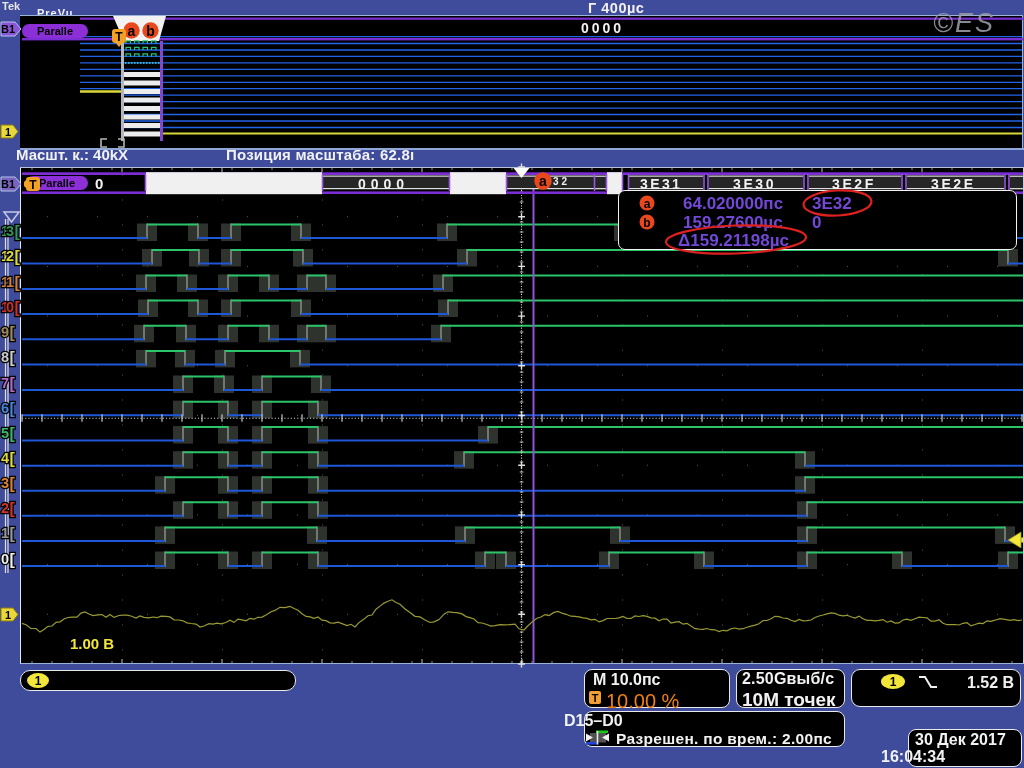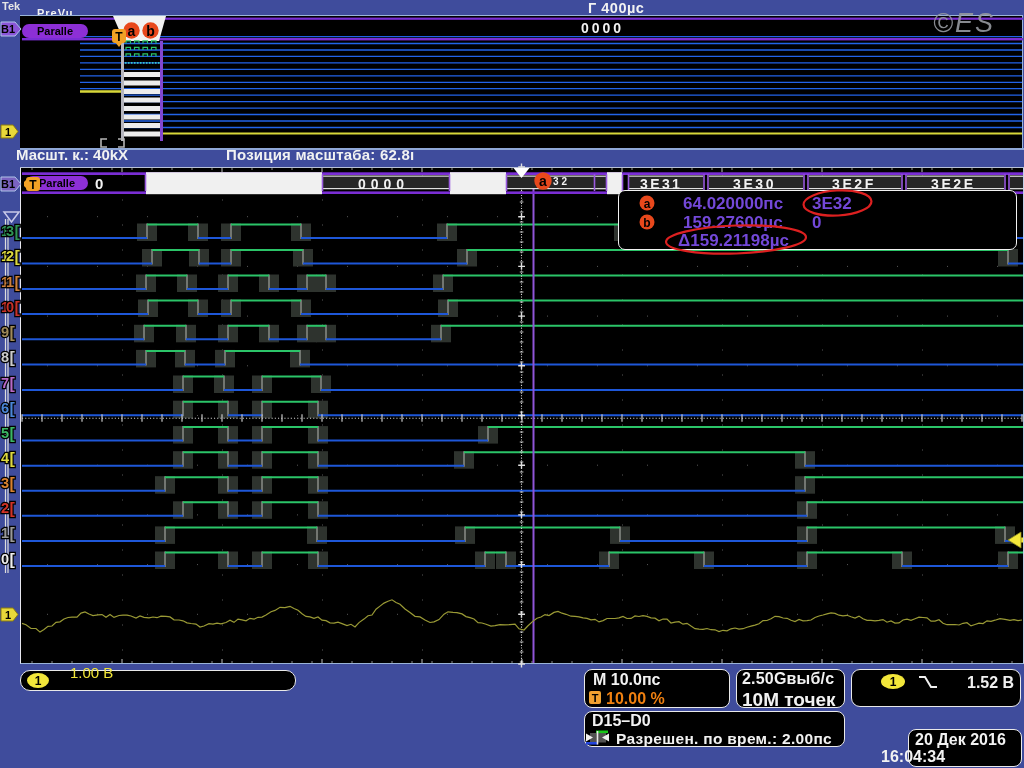--- a/index.html
+++ b/index.html
@@ -473,49 +473,49 @@
 <svg class="abs" style="left:600px;top:180px" width="424" height="90" fill="none">
 <ellipse cx="237.5" cy="23" rx="34" ry="12.5" stroke="#dd2020" stroke-width="2.2" transform="rotate(-3 237.5 23)"></ellipse>
 <ellipse cx="136" cy="59.5" rx="70" ry="14" stroke="#dd2020" stroke-width="2.2" transform="rotate(-2 136 59.5)"></ellipse>
 </svg>
 
 <div class="box" style="left:20px;top:670px;width:276px;height:21px;border-radius:10px"></div>
 <svg class="abs" style="left:20px;top:670px" width="280" height="22">
     <ellipse cx="18" cy="10.5" rx="11" ry="7.5" fill="#f2e63a"></ellipse>
     <text x="18" y="15" font-size="12" font-weight="bold" fill="#000" text-anchor="middle" font-family="Liberation Sans">1</text>
   </svg>
-<div class="abs" style="left:70px;top:664px;font-size:15px;font-weight:normal;color:#f2e63a">1.00 В</div>
+<div class="abs" style="left:70px;top:635px;font-size:15px;font-weight:bold;color:#f2e63a">1.00 В</div>
 
 <div class="box" style="left:584px;top:669px;width:146px;height:39px;border-radius:8px"></div>
 <div class="abs wt" style="left:593px;top:671px;font-size:16px">M 10.0пс</div>
 <svg class="abs" style="left:588px;top:690px" width="20" height="16">
     <rect x="1" y="1" width="12" height="13" rx="2" fill="#f0a030"></rect>
     <text x="7" y="12" font-size="11" font-weight="bold" fill="#000" text-anchor="middle" font-family="Liberation Sans">T</text>
   </svg>
-<div class="abs" style="left:606px;top:690px;font-size:16px;font-weight:bold;color:#f08010">10.00 %</div>
+<div class="abs" style="left:606px;top:690px;font-size:20px;font-weight:normal;color:#f08010">10.00 %</div>
 
 <div class="box" style="left:736px;top:669px;width:109px;height:39px;border-radius:8px"></div>
 <div class="abs wt" style="left:742px;top:670px;font-size:16px;letter-spacing:0.2px">2.50Gвыб/с</div>
 <div class="abs wt" style="left:742px;top:688.5px;font-size:19px">10M точек</div>
 
 <div class="box" style="left:851px;top:669px;width:170px;height:38px;border-radius:9px"></div>
 <svg class="abs" style="left:851px;top:669px" width="170" height="38">
 <ellipse cx="42" cy="12.5" rx="12" ry="7.5" fill="#f2e63a"></ellipse>
     <text x="42" y="17" font-size="12" font-weight="bold" fill="#000" text-anchor="middle" font-family="Liberation Sans">1</text>
 <path d="M68 8 h6 l6 10 h6" stroke="#f0f0f0" stroke-width="2" fill="none"></path>
 <text x="116" y="19" font-size="16" font-weight="bold" fill="#f0f0f0" font-family="Liberation Sans">1.52 В</text>
 </svg>
 
 <div class="box" style="left:584px;top:711px;width:261px;height:36px;border-radius:8px"></div>
-<div class="abs wt" style="left:592px;top:712px;font-size:16px">D15–D0</div>
+<div class="abs wt" style="left:564px;top:712px;font-size:16px">D15–D0</div>
 <svg class="abs" style="left:584px;top:728px" width="32" height="20">
 <rect x="6" y="5" width="16" height="9.5" fill="#6e6e6e" opacity="0.75"></rect>
 <rect x="2" y="14" width="12" height="2.6" fill="#2244dd"></rect>
 <rect x="12" y="2.5" width="12" height="2.6" fill="#18c818"></rect>
 <line x1="13.5" y1="3" x2="13.5" y2="16.5" stroke="#e8e8e8" stroke-width="1.6"></line>
 <polygon points="2,9.5 9,5.5 9,13.5" fill="#f0f0f0" transform="rotate(180 5.5 9.5)"></polygon>
 <polygon points="18,5.5 18,13.5 25,9.5" fill="#f0f0f0" transform="rotate(180 21.5 9.5)"></polygon>
 </svg>
 <div class="abs wt" style="left:616px;top:729.5px;font-size:15.5px;letter-spacing:0.3px">Разрешен. по врем.: 2.00пс</div>
 
 <div class="box" style="left:908px;top:729px;width:114px;height:38px;border-radius:8px"></div>
-<div class="abs wt" style="left:915px;top:731px;font-size:16px">20 Дек 2016</div>
+<div class="abs wt" style="left:915px;top:731px;font-size:16px">30 Дек 2017</div>
 <div class="abs wt" style="left:881px;top:748px;font-size:16px">16:04:34</div>
 
 </body></html>

